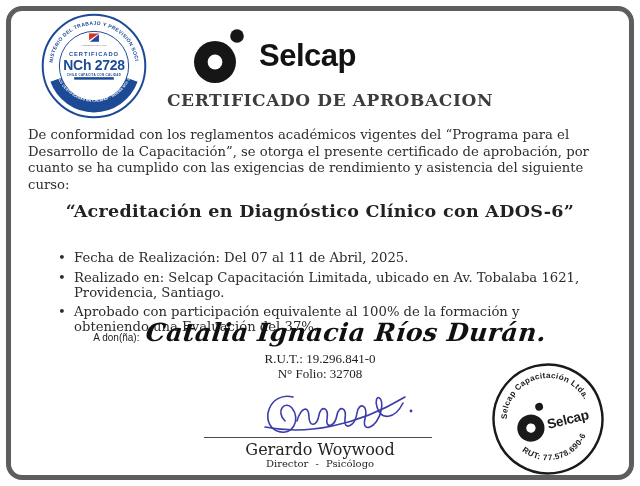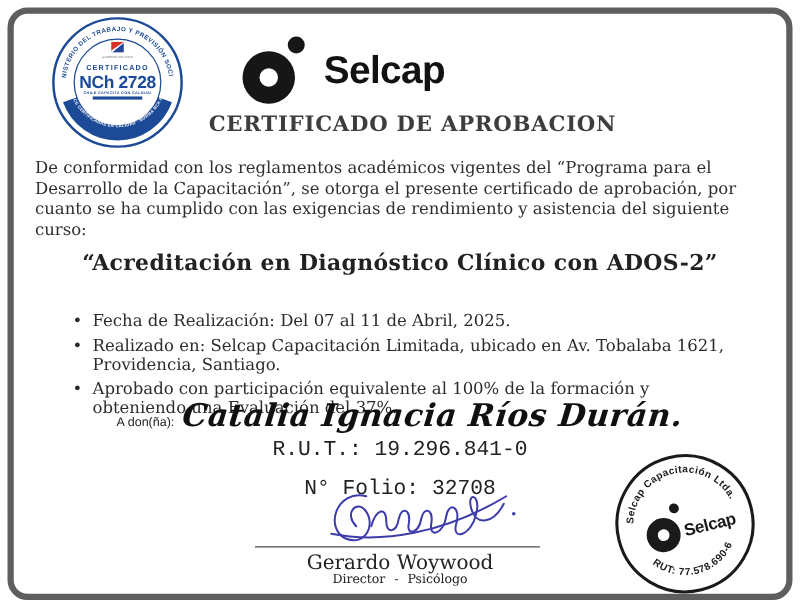--- a/index.html
+++ b/index.html
@@ -30,23 +30,23 @@
   .bullet-row .dot { width:16px; flex:0 0 16px; text-align:left; }
   .bullet-row .btxt { flex:1 1 auto; }
   .bullet-row .btxt.split { display:flex; justify-content:space-between; padding-right:8px; }
 
   .recipient { position:absolute; left:0; top:318px; width:100%; display:flex;
                justify-content:center; align-items:baseline; }
   .recipient-label { font-family:"Liberation Sans", sans-serif; font-size:10px; color:#222; }
   .recipient-name { font-family:"DejaVu Serif", serif; font-style:italic; font-weight:bold;
                     font-size:25px; color:#101010; margin-left:7px; transform:skewX(-6deg); letter-spacing:0.5px; }
   .rut-line, .folio-line { position:absolute; left:0; width:100%; text-align:center;
-                           font-family:Liberation Mono, monospace; font-size:17px; color:#222; }
+                           font-family:Liberation Serif, serif; font-size:13px; color:#222; }
   .rut-line { top:351px; }
-  .folio-line { top:382px; }
+  .folio-line { top:366px; }
 
   .sig-scribble { position:absolute; left:230px; top:381px; width:210px; height:60px; }
   .sig-line { position:absolute; left:204px; top:437px; width:228px; border-top:1.2px solid #4a4a4a; }
   .sig-name { position:absolute; left:150px; top:440px; width:340px; text-align:center;
               font-size:16px; color:#232323; }
   .sig-role { position:absolute; left:150px; top:458px; width:340px; text-align:center;
               font-size:10px; color:#232323; word-spacing:4px; }
 
   .stamp-wrap { position:absolute; left:487px; top:358px; width:122px; height:122px;
                 transform:rotate(-14deg); }
@@ -90,21 +90,21 @@
       <circle cx="25" cy="36" r="7.4" fill="#ffffff"></circle>
       <circle cx="47" cy="10" r="6.8" fill="#161616"></circle>
     </svg>
     <span class="brand-text">Selcap</span>
   </div>
 
   <div class="cert-title">CERTIFICADO DE APROBACION</div>
 
   <div class="intro">De conformidad con los reglamentos académicos vigentes del “Programa para el Desarrollo de la Capacitación”, se otorga el presente certificado de aprobación, por cuanto se ha cumplido con las exigencias de rendimiento y asistencia del siguiente curso:</div>
 
-  <div class="course-title">“Acreditación en Diagnóstico Clínico con ADOS-2”</div>
+  <div class="course-title">“Acreditación en Diagnóstico Clínico con ADOS-6”</div>
 
   <div class="bullets">
     <div class="bullet-row">
       <span class="dot">•</span>
       <span class="btxt split">
         <span>Fecha de Realización: Del 07 al 11 de Abril, 2025.</span>
       </span>
     </div>
     <div class="bullet-row">
       <span class="dot">•</span>

